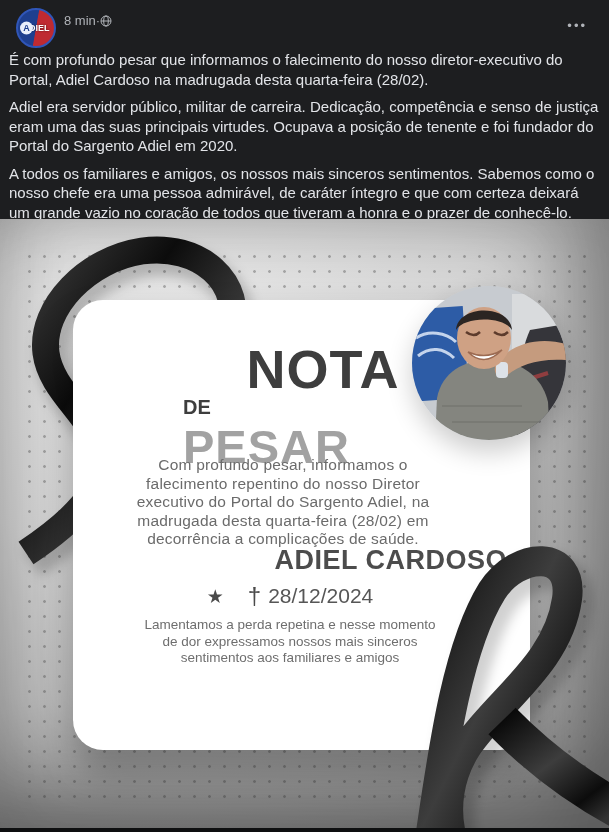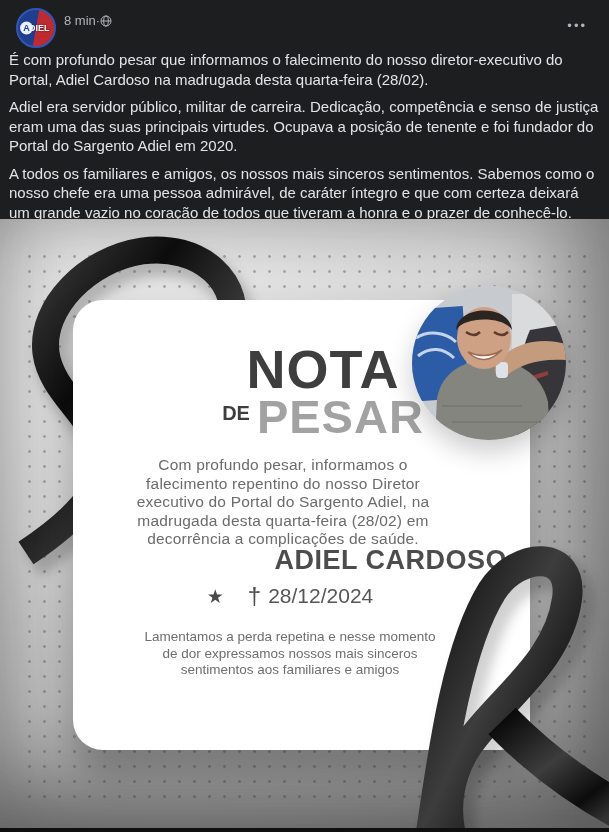--- a/index.html
+++ b/index.html
@@ -58,41 +58,41 @@
     background:#ffffff; border-radius:30px; box-shadow:0 22px 38px rgba(0,0,0,0.30);
   }
   .ribbon-right { z-index:4; pointer-events:none; }
   .photo {
     position:absolute; left:412px; top:67px; width:154px; height:154px; z-index:3;
     border-radius:50%; overflow:hidden; box-shadow:0 12px 26px rgba(0,0,0,0.20);
   }
   
   .card-title { position:absolute; top:44px; left:110px; width:280px; text-align:center; }
   .nota { font-size:54px; font-weight:800; color:#3e3e3e; letter-spacing:1px; line-height:.95; }
-  .de-pesar { display:flex; align-items:center; justify-content:center; margin-top:1px; }
+  .de-pesar { display:flex; align-items:flex-start; justify-content:center; margin-top:1px;flex-direction:column; }
   .de { font-size:20px; font-weight:800; color:#3e3e3e; margin-right:7px; padding-bottom:7px; }
   .pesar { font-size:47px; font-weight:800; color:#a2a2a2; letter-spacing:1px; line-height:.9; }
   .card-body {
     position:absolute; top:156px; left:30px; width:360px; text-align:center;
     font-size:15.5px; line-height:18.6px; color:#6b6b6b; white-space:pre-line; letter-spacing:.2px;
   }
   .deceased-name {
     position:absolute; top:245px; left:0; width:434px; text-align:right;
     font-size:27px; font-weight:800; color:#4c4c4c; letter-spacing:.5px;
   }
   .dates {
     position:absolute; top:284px; left:0; width:434px;
     display:flex; justify-content:center; align-items:center; gap:24px;
     font-size:21px; color:#565656;
   }
   .date-group { display:flex; align-items:center; gap:7px; }
   .birth-icon { font-size:19px; color:#4a4a4a; }
   .death-icon { font-size:24px; color:#4a4a4a; line-height:1; }
   .card-footer {
-    position:absolute; top:329px; left:37px; width:360px; text-align:center;
+    position:absolute; top:317px; left:37px; width:360px; text-align:center;
     font-size:13.5px; line-height:16.5px; color:#6e6e6e; white-space:pre-line;
   }
   .bottom-strip { position:absolute; left:0; bottom:0; width:609px; height:4px; background:#0e0f10; }
 </style>
 </head>
 <body>
 
 <div class="page">
 
   <div class="post-header">

